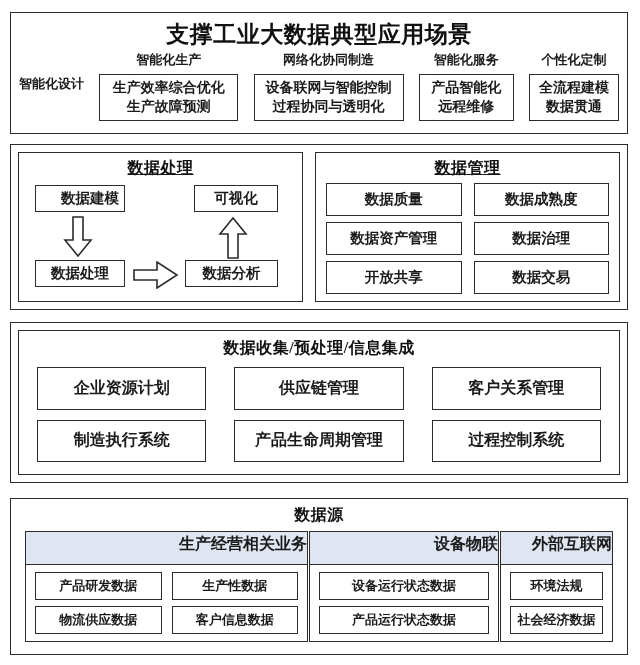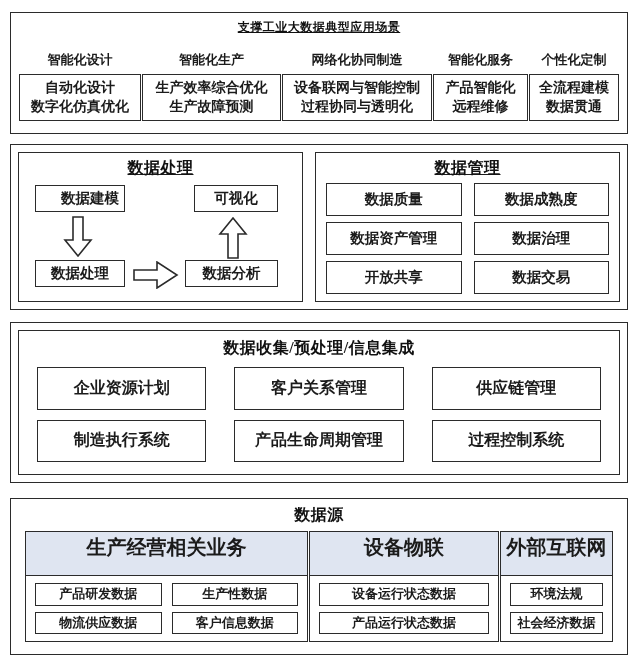--- a/index.html
+++ b/index.html
@@ -21,21 +21,21 @@
   }
   .section-title{
     text-align:center;
     font-weight:bold;
     color:#111;
     letter-spacing:.5px;
   }
 
   
   #sec-apps{left:10px;top:12px;width:618px;height:122px;}
-  #sec-apps .section-title{font-size:12px;margin-top:6px;text-decoration:underline;}
+  #sec-apps .section-title{font-size:23px;margin-top:6px;}
   .app-cols{
     position:absolute;left:8px;right:8px;top:34px;bottom:8px;
     display:flex;justify-content:space-between;align-items:center;
   }
   .app-col{display:flex;flex-direction:column;align-items:center;}
   .app-head{font-size:13px;font-weight:bold;margin-bottom:5px;white-space:nowrap;}
   .app-box{
     border:1.5px solid #2b2b2b;background:#fff;box-sizing:border-box;
     padding:3px 7px;text-align:center;font-size:14px;line-height:1.35;
     font-weight:bold;min-height:47px;
@@ -114,22 +114,22 @@
   }
   .src-col{
     border:1.5px solid #2b2b2b;background:#fff;box-sizing:border-box;
     display:flex;flex-direction:column;
   }
   .src-col.w1{width:283px;}
   .src-col.w2{width:190px;}
   .src-col.w3{width:113px;}
   .src-head{
     background:#dfe5f1;border-bottom:1.5px solid #2b2b2b;
-    text-align:center;font-size:20px;font-weight:bold;
-    padding:2px 0 15px;line-height:1.3;
+    text-align:right;font-size:16px;font-weight:bold;
+    padding:2px 0 9px;line-height:1.3;
   }
   .src-items{
     flex:1;display:grid;gap:6px 10px;padding:7px 9px;box-sizing:border-box;
   }
   .src-col.w1 .src-items{grid-template-columns:1fr 1fr;grid-template-rows:1fr 1fr;}
   .src-col.w2 .src-items{grid-template-columns:1fr;grid-template-rows:1fr 1fr;}
   .src-col.w3 .src-items{grid-template-columns:1fr;grid-template-rows:1fr 1fr;}
   .src-item{
     border:1.5px solid #2b2b2b;background:#fff;box-sizing:border-box;
     display:flex;align-items:center;justify-content:center;
@@ -140,24 +140,20 @@
 <body>
 
 <div class="diagram">
 
   <div class="section" id="sec-apps">
     <div class="section-title">支撑工业大数据典型应用场景</div>
     <div class="app-cols">
 
       <div class="app-col c1">
         <div class="app-head">智能化设计</div>
-        <div class="app-box">
-          <span>自动化设计</span>
-          <span>数字化仿真优化</span>
-        </div>
       </div>
 
       <div class="app-col c2">
         <div class="app-head">智能化生产</div>
         <div class="app-box">
           <span>生产效率综合优化</span>
           <span>生产故障预测</span>
         </div>
       </div>
 
@@ -232,22 +228,22 @@
       </div>
     </div>
 
   </div>
 
   <div class="section" id="sec-collect">
     <div class="inner-frame">
       <div class="section-title">数据收集/预处理/信息集成</div>
       <div class="collect-grid">
         <div class="collect-cell">企业资源计划</div>
+        <div class="collect-cell">供应链管理</div>
         <div class="collect-cell">客户关系管理</div>
-        <div class="collect-cell">供应链管理</div>
         <div class="collect-cell">制造执行系统</div>
         <div class="collect-cell">产品生命周期管理</div>
         <div class="collect-cell">过程控制系统</div>
       </div>
     </div>
   </div>
 
   <div class="section" id="sec-src">
     <div class="section-title">数据源</div>
     <div class="src-cols">

